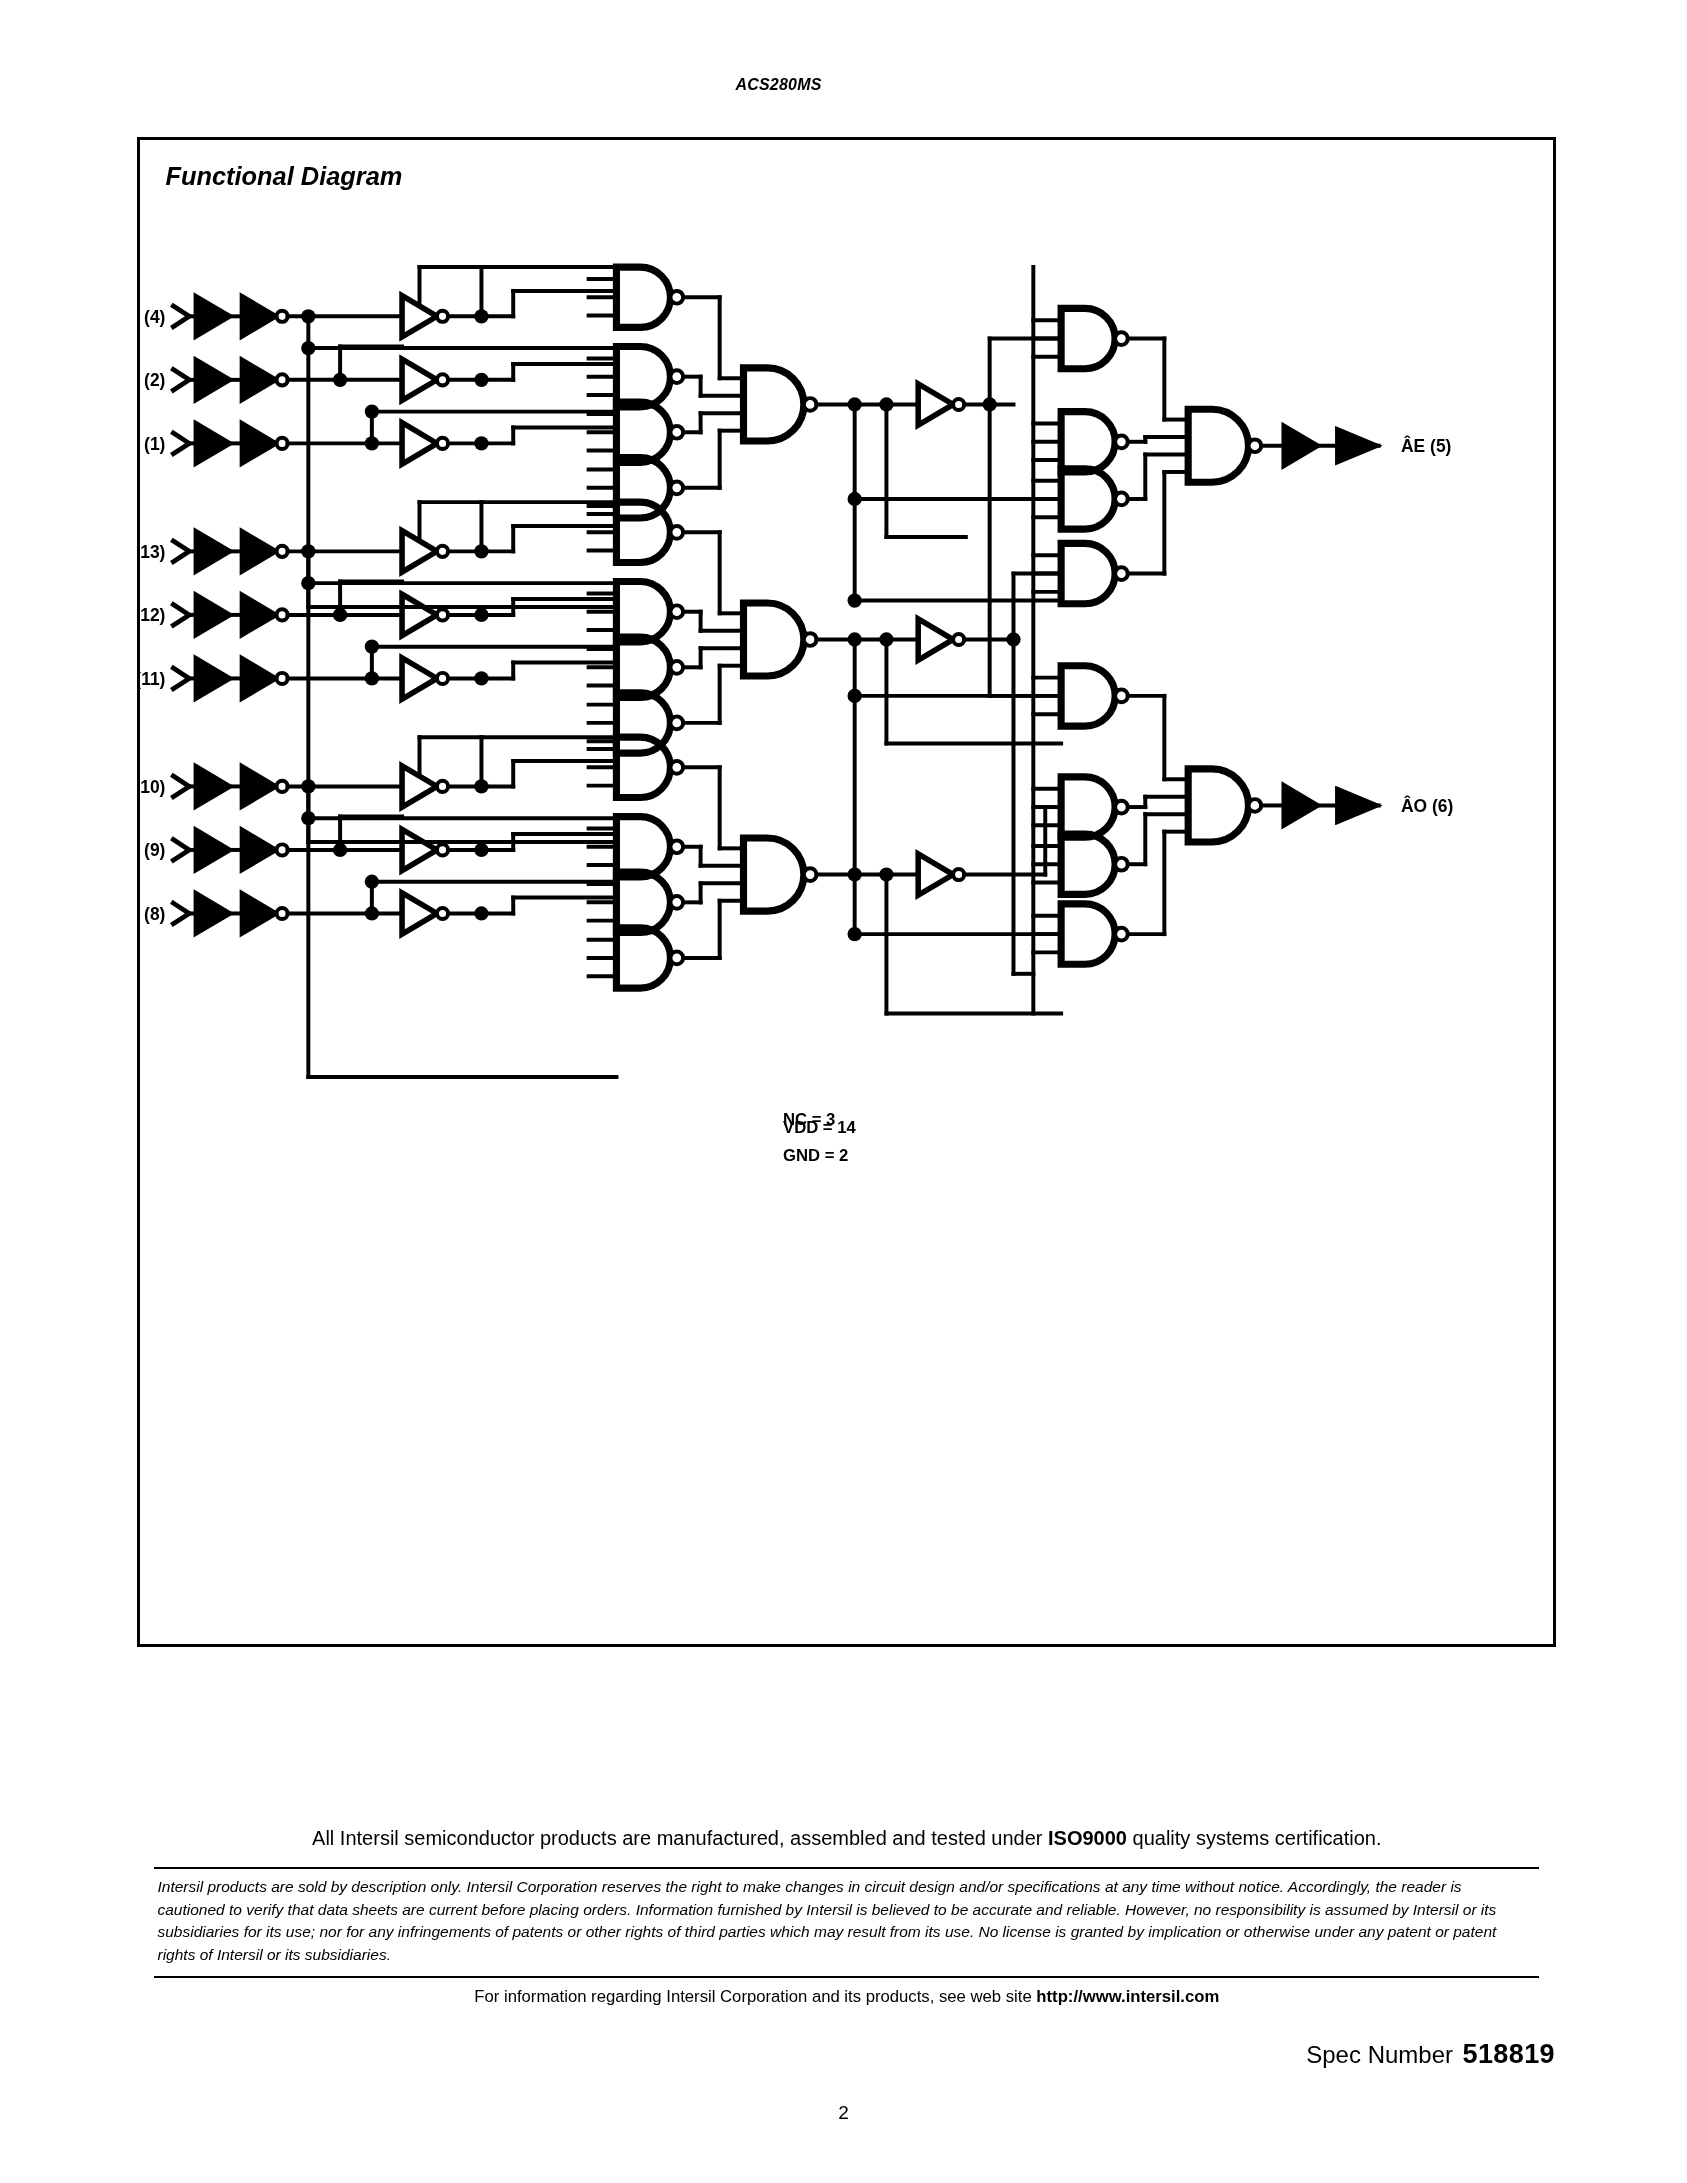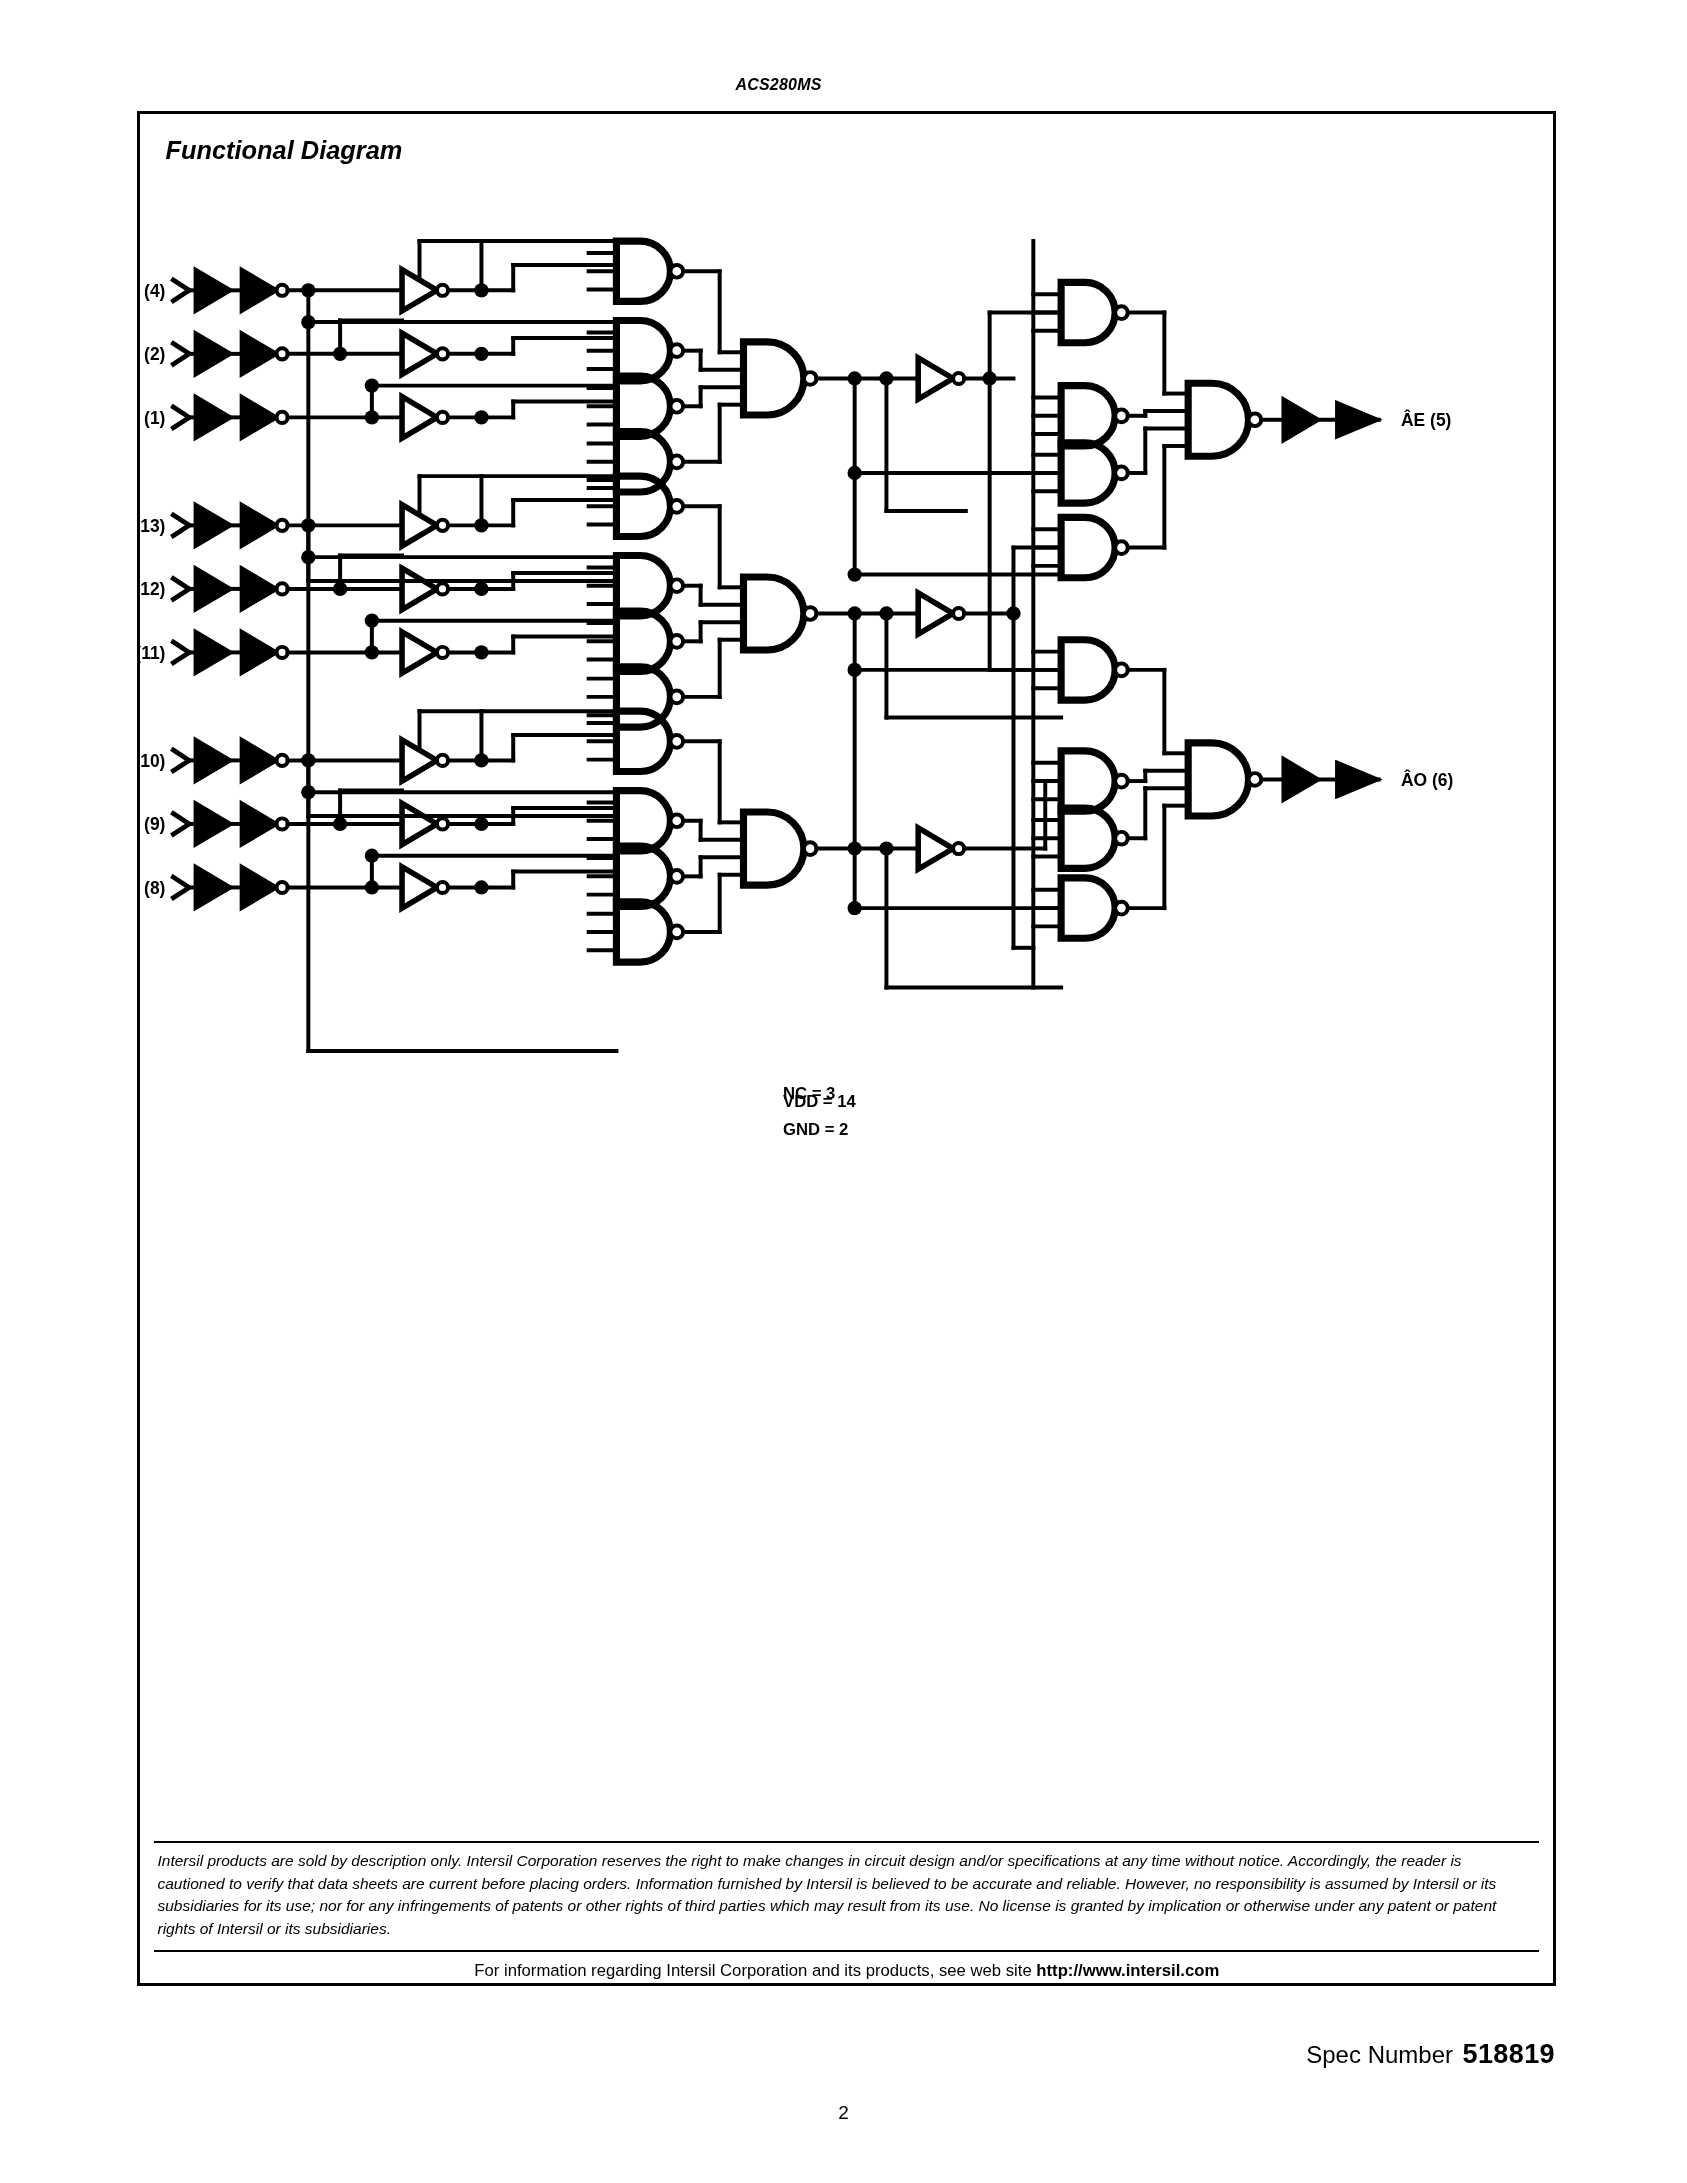--- a/index.html
+++ b/index.html
@@ -26,23 +26,23 @@
     font-size: 16px;
     font-weight: bold;
     font-style: italic;
     letter-spacing: 0.2px;
   }
 
   
   #frame {
     position: absolute;
     left: 137px;
-    top: 111px;
+    top: 137px;
     width: 1419px;
-    height: 1875px;
+    height: 1510px;
     border: 3.2px solid #000;
     box-sizing: border-box;
   }
 
   #section-heading {
     position: absolute;
     left: 25.4px;
     top: 22px;
     font-size: 25.4px;
     font-weight: bold;
@@ -617,20 +617,21 @@
       <text class="sig-label" x="1588" y="393" text-anchor="start">ÂE (5)</text>
       <text class="sig-label" x="1588" y="846" text-anchor="start">ÂO (6)</text>
     </svg>
 
     
     <div class="pin-note" style="left:643px; top:950px;margin-top:20px;">NC = 3</div>
     <div class="pin-note" style="left:643px; top:978px;">VDD = 14</div>
     <div class="pin-note" style="left:643px; top:1006px;">GND = 2</div>
   </div>
 
+  <div id="iso-line"><span>All Intersil semiconductor products are manufactured, assembled and tested under </span><b>ISO9000</b><span> quality systems certification.</span></div>
 
   <div id="rule-top"></div>
 
   <div id="disclaimer">Intersil products are sold by description only. Intersil Corporation reserves the right to make changes in circuit design and/or specifications at any time without notice. Accordingly, the reader is cautioned to verify that data sheets are current before placing orders. Information furnished by Intersil is believed to be accurate and reliable. However, no responsibility is assumed by Intersil or its subsidiaries for its use; nor for any infringements of patents or other rights of third parties which may result from its use. No license is granted by implication or otherwise under any patent or patent rights of Intersil or its subsidiaries.</div>
 
   <div id="rule-bottom"></div>
 
   <div id="weblink"><span>For information regarding Intersil Corporation and its products, see web site  </span><b>http://www.intersil.com</b></div>
 
 </div>

